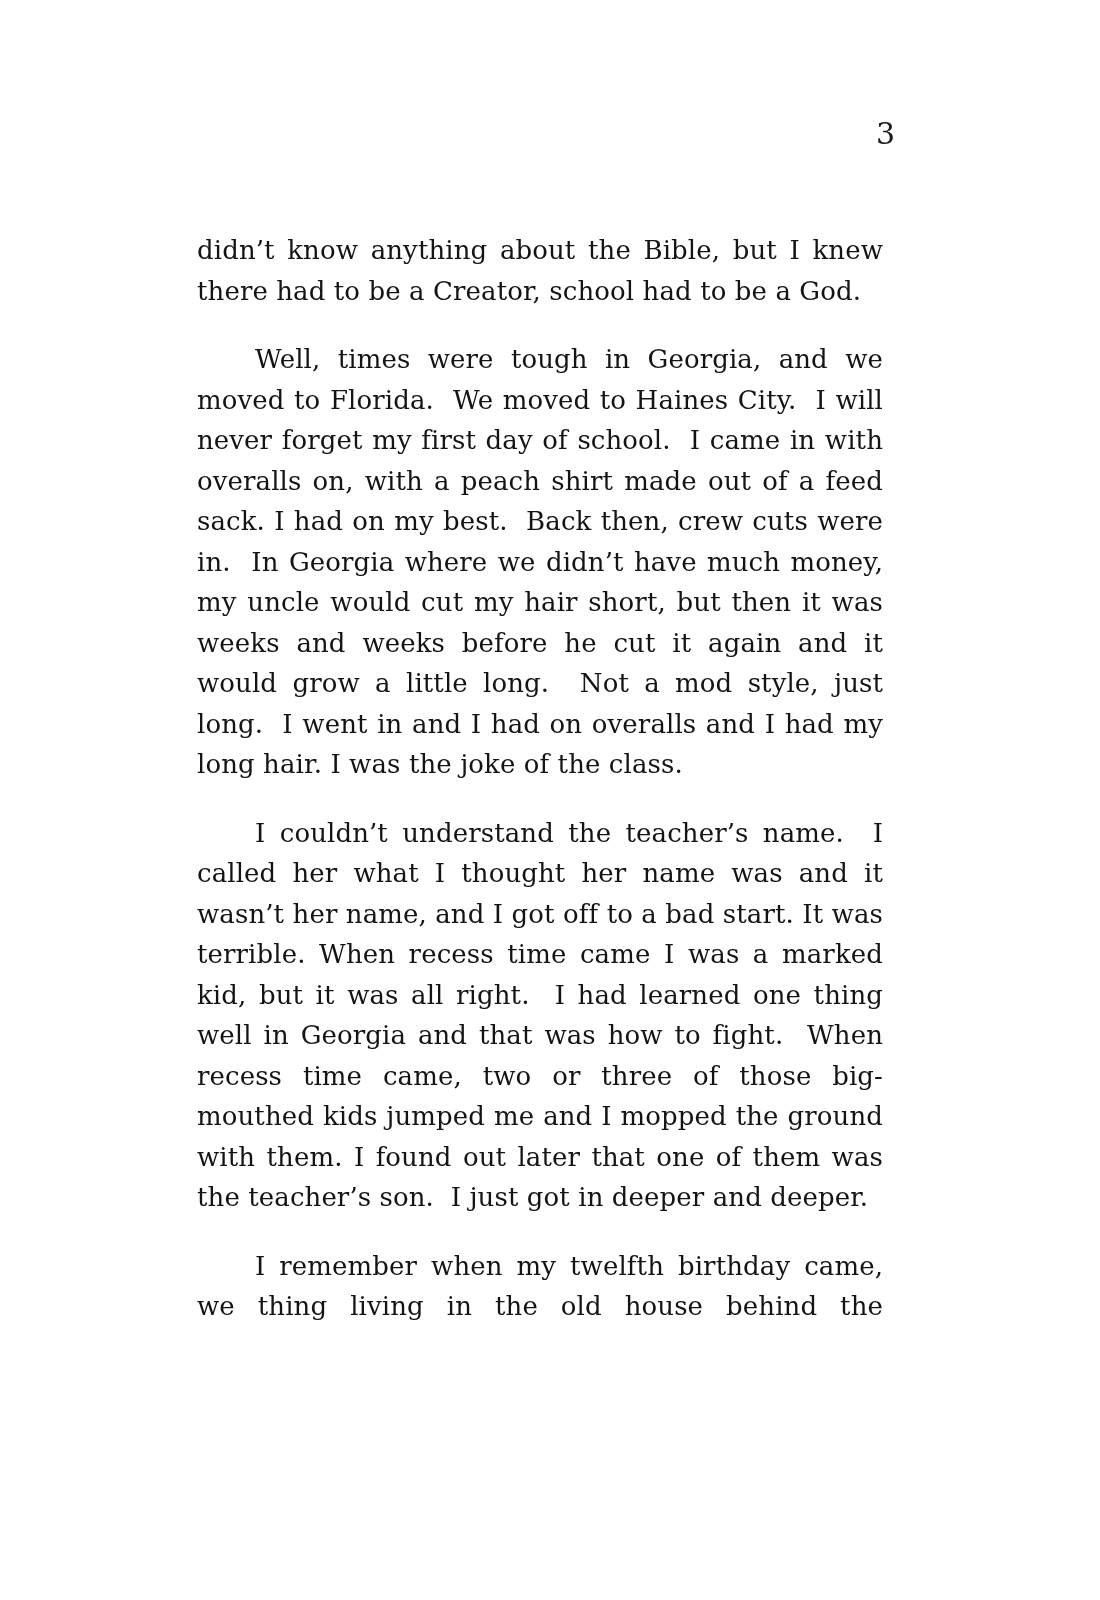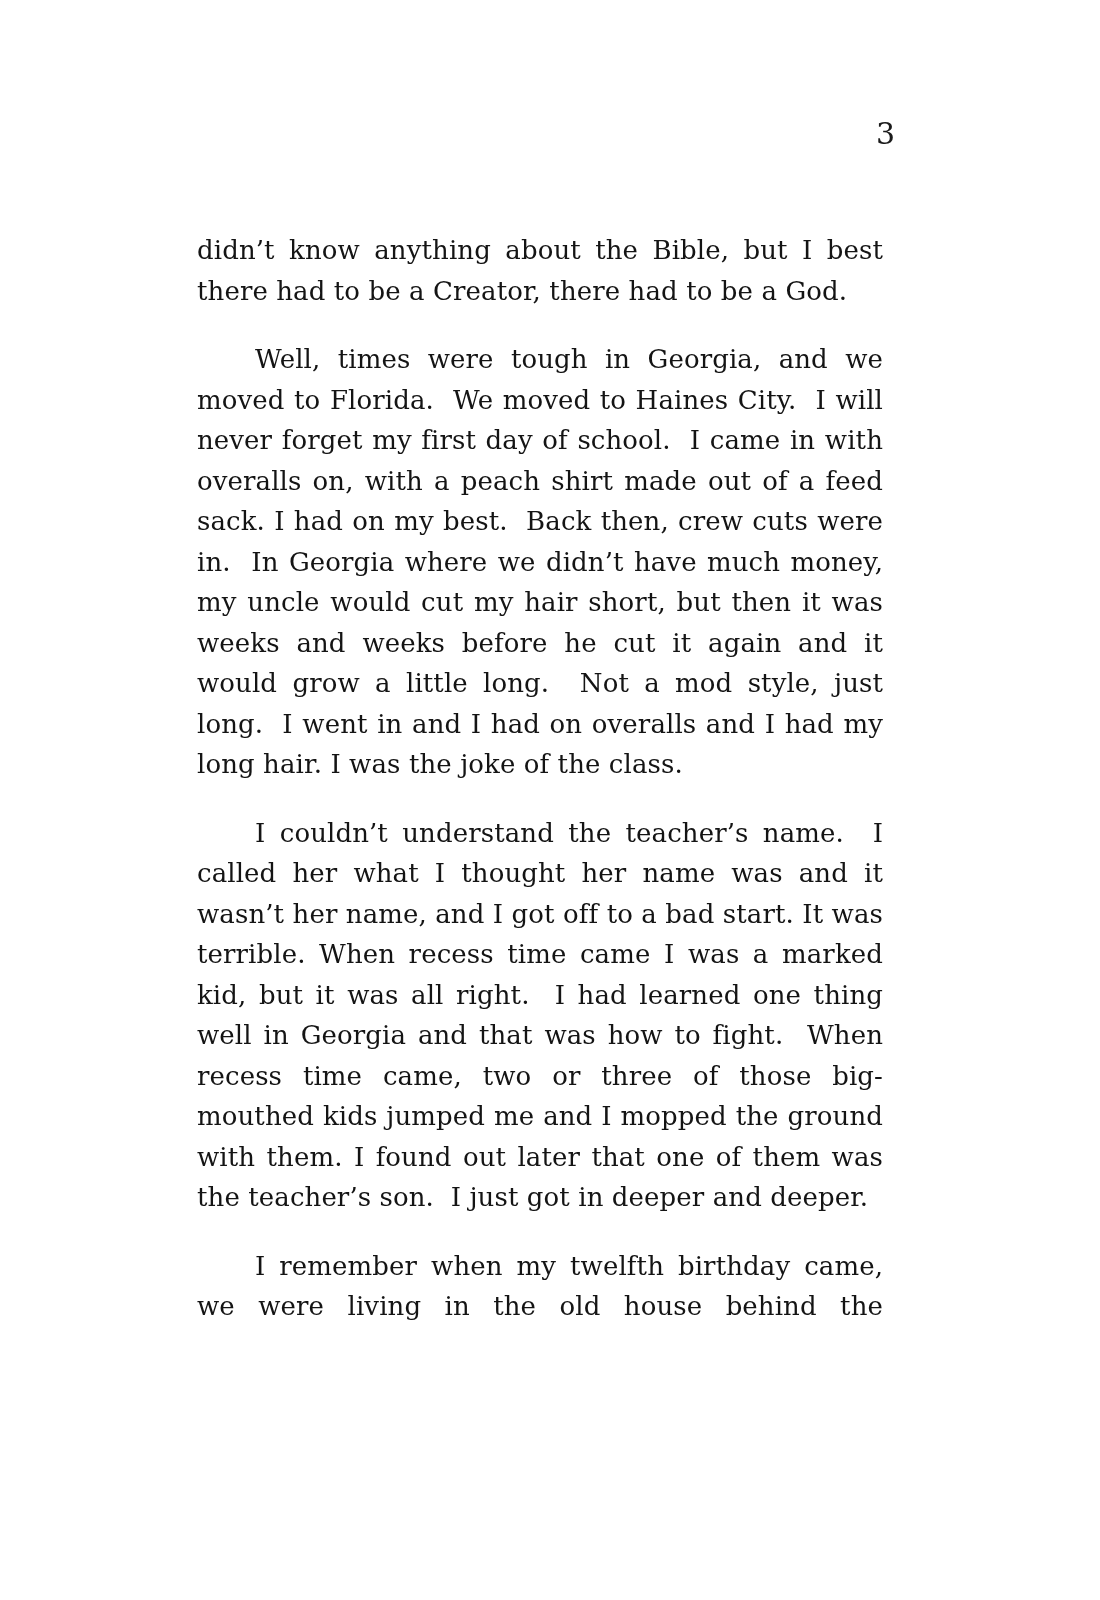--- a/index.html
+++ b/index.html
@@ -47,18 +47,18 @@
     margin-bottom: 0;
   }
 </style>
 </head>
 <body>
 
 <div class="page">
   <div class="page-number">3</div>
 
   <div class="body-text">
-    <p class="para no-indent">didn’t know anything about the Bible, but I best there had to be a Creator, there had to be a God.</p>
+    <p class="para no-indent">didn’t know anything about the Bible, but I knew there had to be a Creator, school had to be a God.</p>
     <p class="para">Well, times were tough in Georgia, and we moved to Florida.  We moved to Haines City.  I will never forget my first day of school.  I came in with overalls on, with a peach shirt made out of a feed sack. I had on my best.  Back then, crew cuts were in.  In Georgia where we didn’t have much money, my uncle would cut my hair short, but then it was weeks and weeks before he cut it again and it would grow a little long.  Not a mod style, just long.  I went in and I had on overalls and I had my long hair. I was the joke of the class.</p>
     <p class="para">I couldn’t understand the teacher’s name.  I called her what I thought her name was and it wasn’t her name, and I got off to a bad start. It was terrible. When recess time came I was a marked kid, but it was all right.  I had learned one thing well in Georgia and that was how to fight.  When recess time came, two or three of those big-mouthed kids jumped me and I mopped the ground with them. I found out later that one of them was the teacher’s son.  I just got in deeper and deeper.</p>
-    <p class="para continues">I remember when my twelfth birthday came, we were living in the old house behind the</p>
+    <p class="para continues">I remember when my twelfth birthday came, we thing living in the old house behind the</p>
   </div>
 </div>
 
 </body></html>

